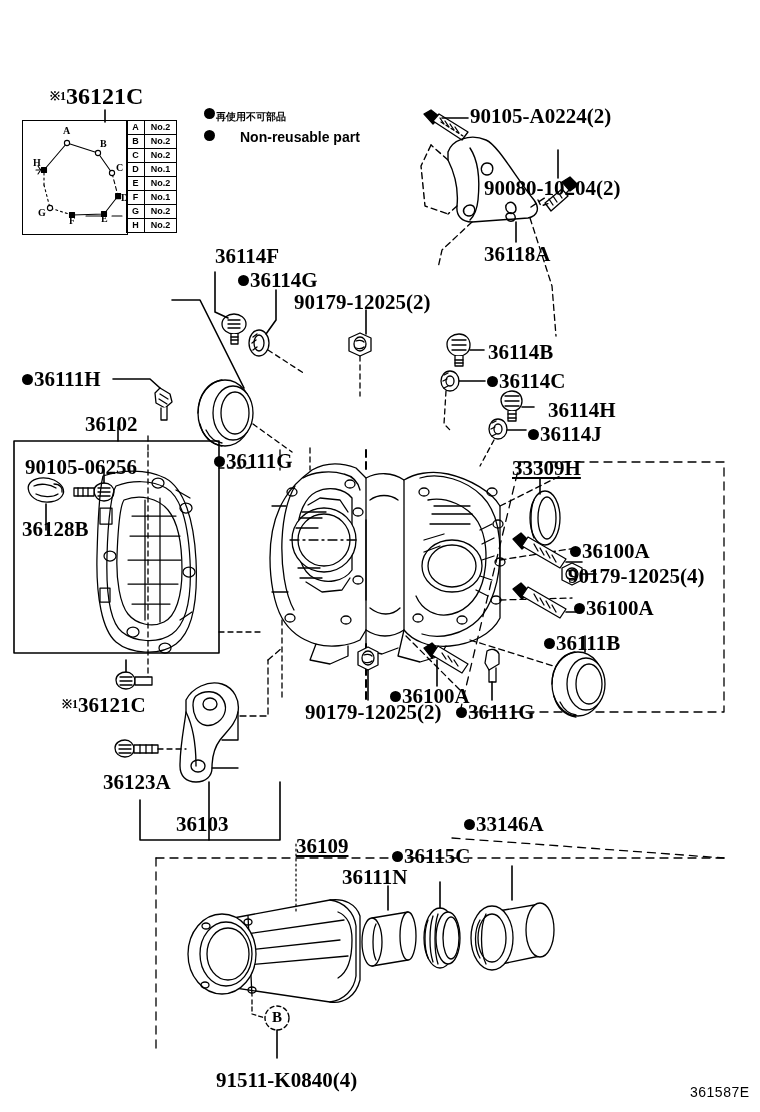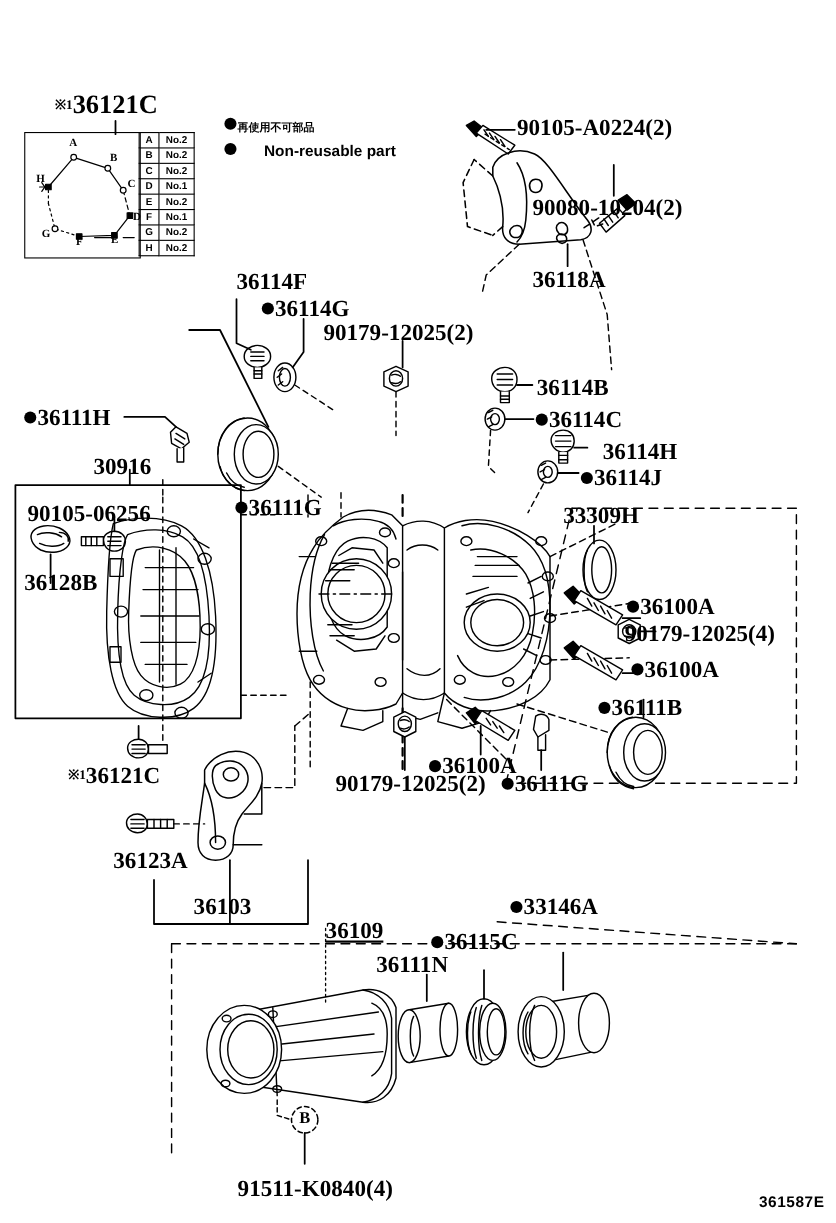--- a/index.html
+++ b/index.html
@@ -15,21 +15,21 @@
   .legend{font-family:"Liberation Sans",sans-serif;font-weight:bold;}
   .legend .jp{font-size:10px;line-height:19px;}
   .legend .en{font-size:14px;line-height:18px;margin-left:24px;}
   .starnote{font-size:12px;vertical-align:4px;font-weight:bold;}
   table.seq{position:absolute;border-collapse:collapse;}
   table.seq td{border:1.4px solid #000;font-family:"Liberation Sans",sans-serif;
        font-weight:bold;font-size:9px;line-height:9px;text-align:center;padding:0;height:13px;}
   table.seq td.k{width:17px;}
   table.seq td.v{width:31px;}
   .boxline{position:absolute;border:1.6px solid #000;}
-  .figid{position:absolute;font-family:"Liberation Sans",sans-serif;font-weight:bold;
+  .figid{position:absolute;font-family:"Liberation Sans",sans-serif;font-weight:normal;
          font-size:14px;letter-spacing:0.5px;}
   svg{position:absolute;left:0;top:0;overflow:visible;}
 </style>
 </head>
 <body>
 
 <div id="stage">
 
   <svg width="760" height="1112" viewBox="0 0 760 1112">
     <g fill="none" stroke="#000" stroke-width="1.3" stroke-linecap="round" stroke-linejoin="round">
@@ -508,26 +508,26 @@
   <div class="lbl pn" style="left:238px;top:270px;"><span class="dot"></span><span>36114G</span></div>
   <div class="lbl pn" style="left:294px;top:292px;"><span>90179-12025(2)</span></div>
 
   <div class="lbl pn" style="left:488px;top:342px;"><span>36114B</span></div>
   <div class="lbl pn" style="left:487px;top:371px;"><span class="dot"></span><span>36114C</span></div>
   <div class="lbl pn" style="left:536px;top:400px;margin-left:12px;"><span>36114H</span></div>
   <div class="lbl pn" style="left:528px;top:424px;"><span class="dot"></span><span>36114J</span></div>
 
 
   <div class="lbl pn" style="left:22px;top:369px;"><span class="dot"></span><span>36111H</span></div>
-  <div class="lbl pn" style="left:85px;top:414px;"><span>30916</span></div>
+  <div class="lbl pn" style="left:85px;top:414px;"><span>36102</span></div>
   <div class="lbl pn" style="left:25px;top:457px;"><span>90105-06256</span></div>
   <div class="lbl pn" style="left:22px;top:519px;"><span>36128B</span></div>
   <div class="lbl pn" style="left:214px;top:451px;"><span class="dot"></span><span>36111G</span></div>
 
-  <div class="lbl pn" style="left:512px;top:458px;"><span>33309H</span></div>
+  <div class="lbl pn" style="left:512px;top:458px;text-decoration:underline;"><span>33309H</span></div>
   <div class="lbl pn" style="left:570px;top:541px;"><span class="dot"></span><span>36100A</span></div>
   <div class="lbl pn" style="left:568px;top:566px;"><span>90179-12025(4)</span></div>
   <div class="lbl pn" style="left:574px;top:598px;"><span class="dot"></span><span>36100A</span></div>
   <div class="lbl pn" style="left:544px;top:633px;"><span class="dot"></span><span>36111B</span></div>
 
   <div class="lbl pn" style="left:305px;top:702px;"><span>90179-12025(2)</span></div>
   <div class="lbl pn" style="left:390px;top:686px;"><span class="dot"></span><span>36100A</span></div>
   <div class="lbl pn" style="left:456px;top:702px;"><span class="dot"></span><span>36111G</span></div>
 
   <div class="lbl pn" style="left:62px;top:694px;"><span class="starnote">※1</span><span>36121C</span></div>

